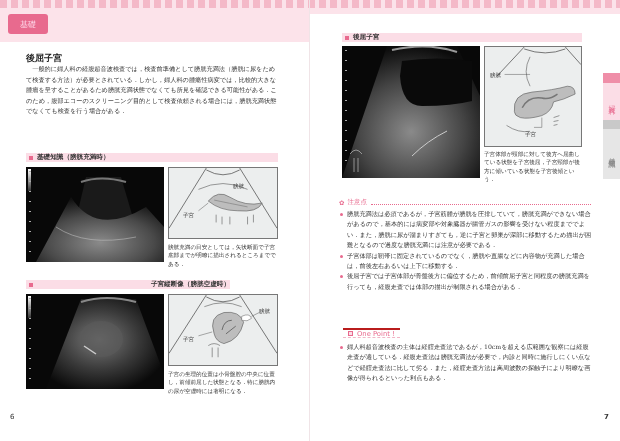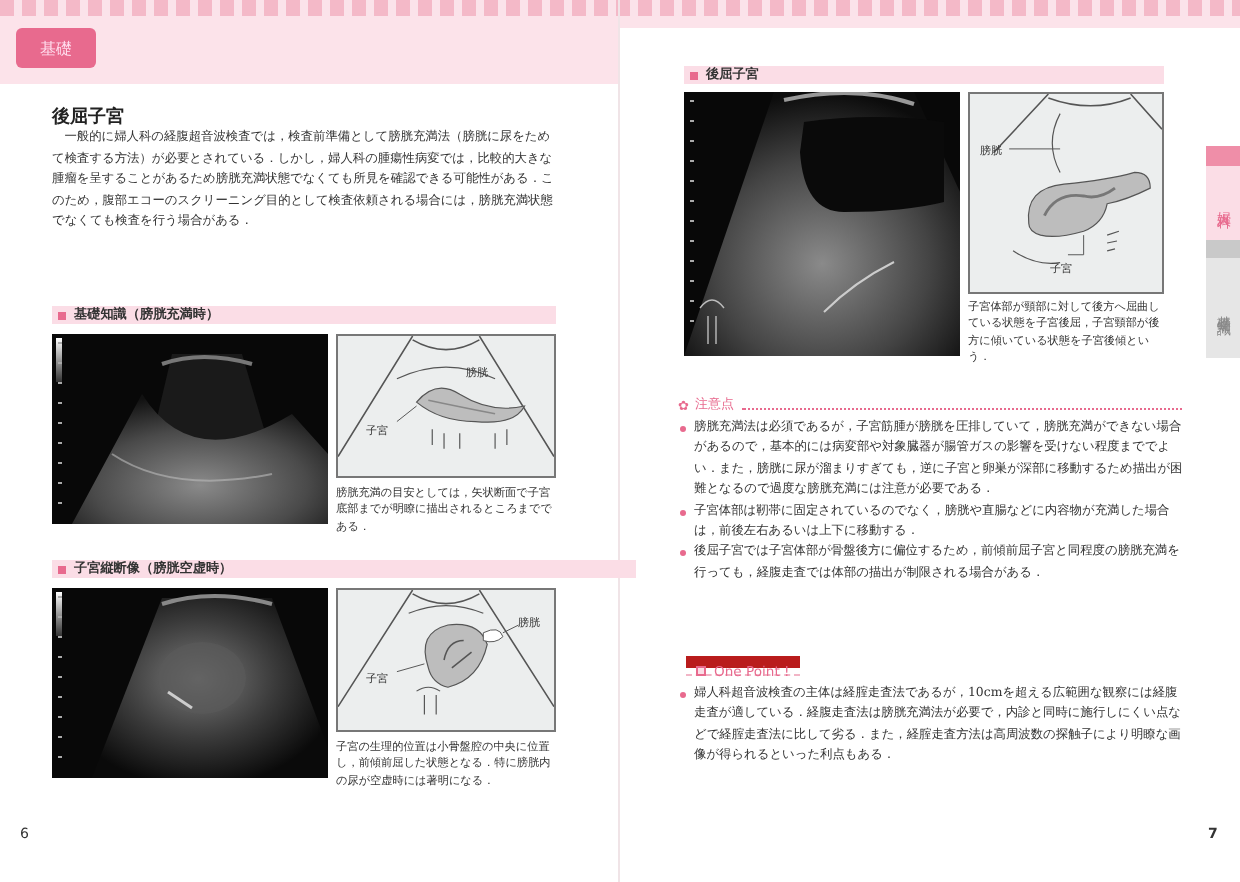--- a/index.html
+++ b/index.html
@@ -104,21 +104,21 @@
   .bullets li {
     position: relative; padding-left: 8px; font-size: 6.2px; line-height: 10.4px; color: #333;
   }
   .bullets li::before {
     content: ""; position: absolute; left: 1px; top: 4px; width: 3px; height: 3px;
     border-radius: 50%; background: #e86a8e;
   }
 
   .onepoint {
     position: absolute; left: 343px; top: 328px; height: 10px; padding: 0 5px;
-    border-top: 6px solid #b91c1c; border-bottom: 1px dashed #f2b5c6;
+    border-top: 2px solid #b91c1c; border-bottom: 1px dashed #f2b5c6;
     font-family: "DejaVu Sans", sans-serif; font-size: 6.8px; color: #e86a8e;
     display: flex; align-items: center; background: #fff;
   }
   .onepoint .sq {
     display: inline-block; width: 5px; height: 5px; border: 1px solid #e86a8e; margin-right: 4px;
     background: #fbdde6;
   }
 </style>
 </head>
 <body>
@@ -163,21 +163,21 @@
       <path d="M40 34 Q50 22 62 30 Q78 40 95 36 Q90 46 70 44 Q52 44 40 34 Z" fill="#bdbdbd" stroke="#555" stroke-width="0.6"></path>
       <path d="M46 33 Q60 36 80 40" stroke="#888" stroke-width="0.8" fill="none"></path>
       <path d="M48 48 l0 8 M54 50 l0 8 M62 50 l0 8 M80 50 l0 8 M86 48 l0 8" stroke="#555" stroke-width="0.6"></path>
       <path d="M30 44 L40 36" stroke="#555" stroke-width="0.5"></path>
     </svg>
     <span class="diag-label" style="left:64px; top:15px;">膀胱</span>
     <span class="diag-label" style="left:14px; top:44px;">子宮</span>
   </div>
   <div class="caption" style="left:168px; top:243px; width:112px;">膀胱充満の目安としては，矢状断面で子宮底部までが明瞭に描出されるところまでである．</div>
 
-  <div class="fig-label" style="left:26px; top:280px; width:292px;">
+  <div class="fig-label" style="left:26px; top:280px; width:204px;justify-content:space-between;">
     <span class="sq"></span>
     <span>子宮縦断像（膀胱空虚時）</span>
   </div>
   <div class="us-image" style="left:26px; top:294px; width:138px; height:95px;">
     <div class="bar"></div>
     <div class="ticks"></div>
     <svg width="138" height="95" viewBox="0 0 138 95" style="position:absolute;left:0;top:0">
       <defs>
         <radialGradient id="g2" cx="0.45" cy="0.45" r="0.6">
           <stop offset="0" stop-color="#7a7a7a"></stop>

